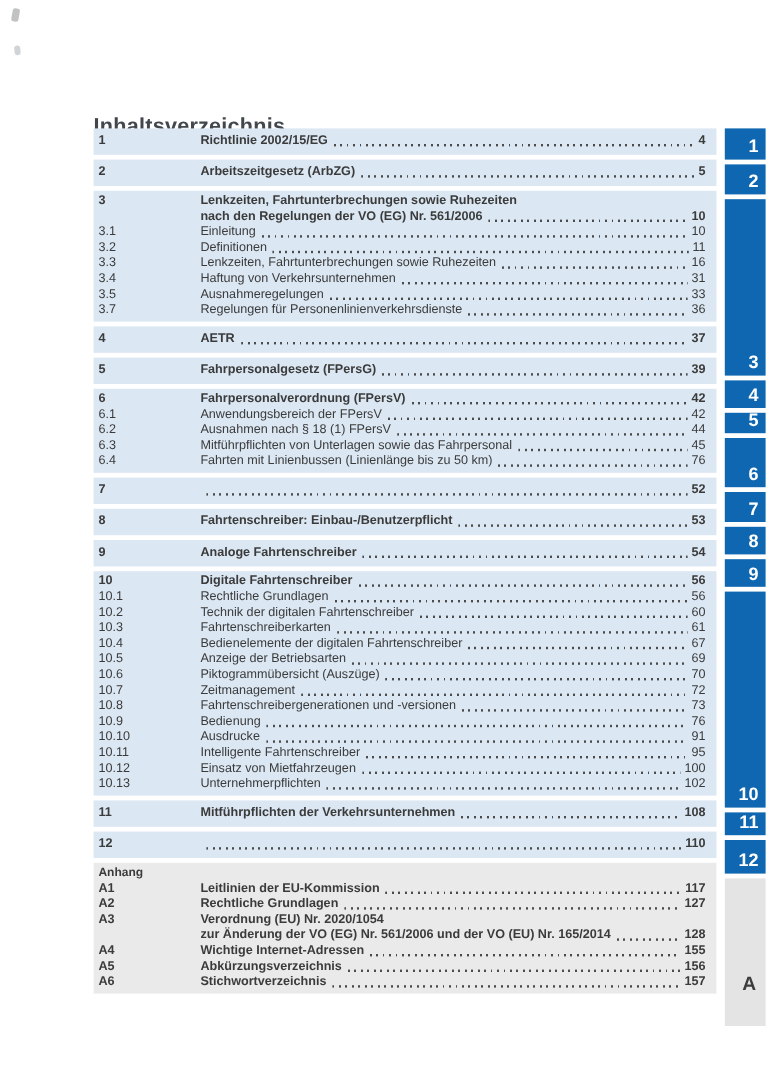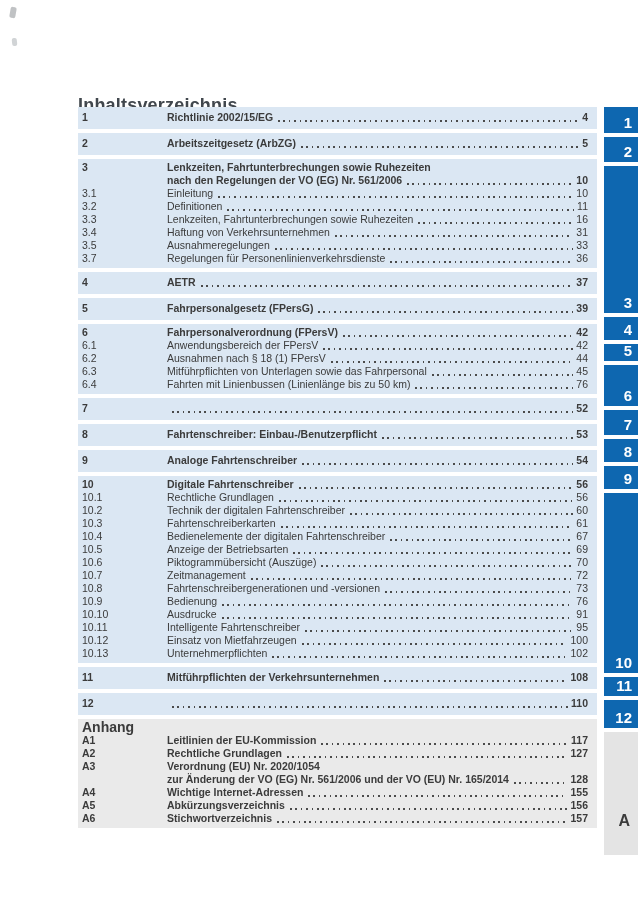--- a/index.html
+++ b/index.html
@@ -23,21 +23,21 @@
   .num{flex:0 0 38px;white-space:nowrap;}
   .body{flex:1;min-width:0;padding-left:47px;}
   .line{display:flex;align-items:flex-start;}
   .t{white-space:nowrap;}
   .bold{font-weight:bold;}
   .leader{
     flex:1;height:1.8px;align-self:flex-end;margin:0 3px 2.5px 5px;
     background:repeating-linear-gradient(to right,#4b4b4b 0,#4b4b4b 1.6px,transparent 1.6px,transparent 5.4px);
   }
   .pg{white-space:nowrap;}
-  .annex-head{font-size:14px;line-height:13px;font-weight:bold;}
+  .annex-head{font-size:10px;line-height:13px;font-weight:bold;}
   
   .tab{
     position:absolute;left:604px;width:34px;
     display:flex;align-items:flex-end;justify-content:flex-end;
     color:#ffffff;font-weight:bold;font-size:15px;
     padding:0;box-sizing:border-box;
   }
   .tab .tab-label{padding:0 6px 2px 0;}
   .tab.gray .tab-label{padding:0 8px 25px 0;font-size:16px;}
 </style>

